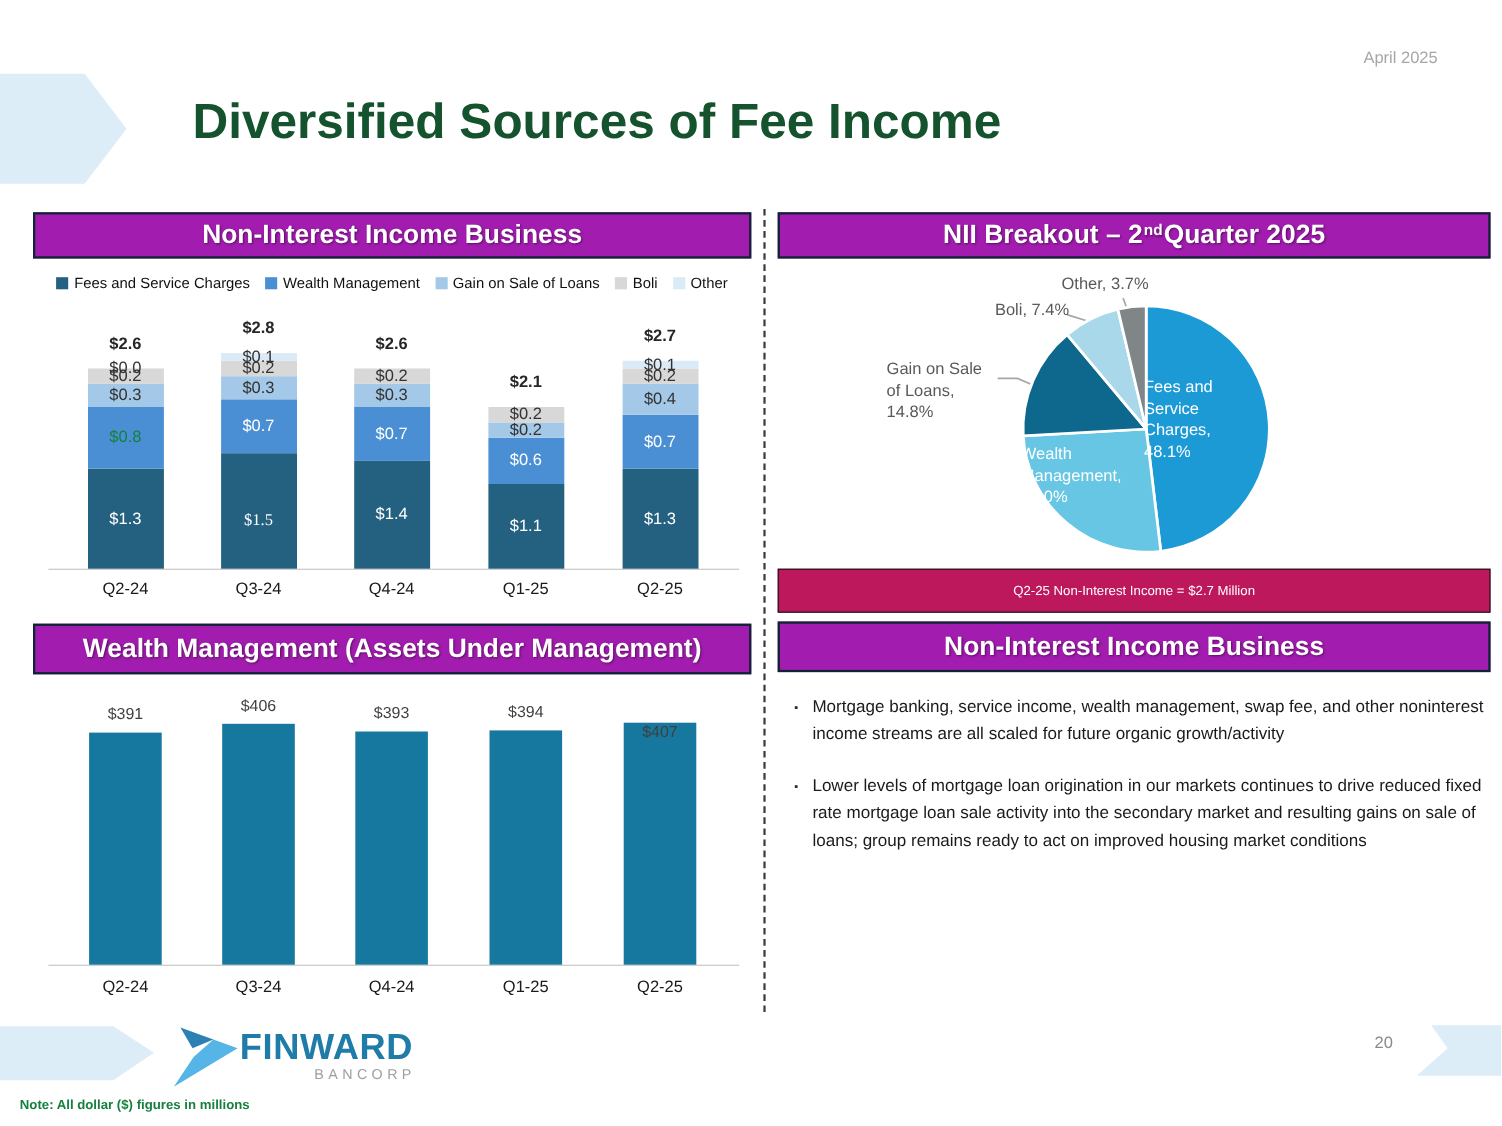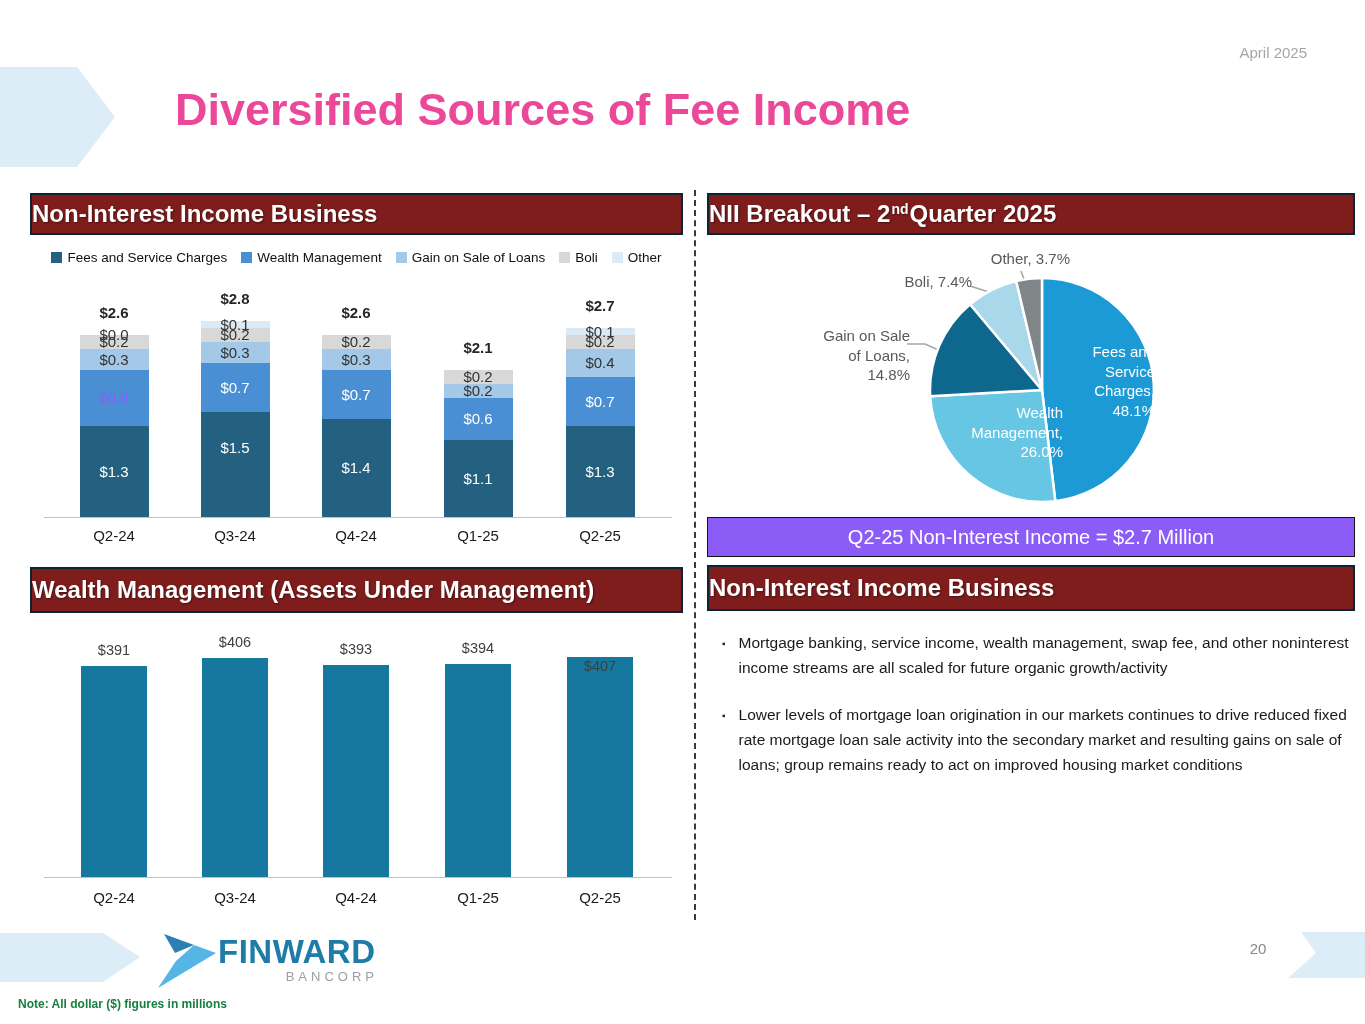--- a/index.html
+++ b/index.html
@@ -3,25 +3,25 @@
 <meta charset="utf-8">
 <style>
   * { margin:0; padding:0; box-sizing:border-box; }
   html,body { width:1365px; height:1024px; }
   body { font-family:"Liberation Sans", sans-serif; background:#ffffff; position:relative; overflow:hidden; }
   #slide { position:absolute; left:0; top:0; width:1365px; height:1024px; background:#fff; }
 
   .bgsvg { position:absolute; left:0; top:0; width:1365px; height:1024px; z-index:0; }
 
   .date { position:absolute; top:44px; right:58px; font-size:15px; color:#a6a6a6; z-index:2; }
-  .title { position:absolute; left:175px; top:84px; font-size:45px; font-weight:bold; color:#ec4899; z-index:2; }
-
-  .hdr { position:absolute; background:#7f1d1d; border:2px solid #0c2433; color:#ffffff; font-weight:bold;
+  .title { position:absolute; left:175px; top:84px; font-size:45px; font-weight:bold; color:#14532d; z-index:2; }
+
+  .hdr { position:absolute; background:#a21caf; border:2px solid #0c2433; color:#ffffff; font-weight:bold;
          font-size:24px; text-align:center; text-shadow:1px 1px 2px rgba(0,0,0,.45);
-         display:flex; align-items:center; z-index:2; }
+         display:flex; align-items:center; justify-content:center; z-index:2; }
   .hdr .sup { font-size:14px; vertical-align:super; line-height:1; margin:-10px 1px 0 1px; }
 
   .hdr-left1  { left:30px;  top:193px; width:653px; height:42px; }
   .hdr-right1 { left:707px; top:193px; width:648px; height:42px; }
   .hdr-left2  { left:30px;  top:567px; width:653px; height:46px; }
   .hdr-right2 { left:707px; top:565px; width:648px; height:46px; }
 
   .divider { position:absolute; left:694px; top:190px; height:730px; width:0; border-left:2px dashed #3a3a3a; z-index:1; }
 
   .legend { position:absolute; left:30px; top:250px; width:653px; display:flex; justify-content:center;
@@ -33,31 +33,31 @@
   #nii-stacked-chart { left:30px; top:285px; width:653px; height:275px; }
   #aum-chart { left:30px; top:625px; width:653px; height:295px; }
   .axis { position:absolute; left:14px; width:628px; height:1px; background:#c2c2c2; }
   .seg { position:absolute; }
   .seglbl { position:absolute; width:80px; height:18px; line-height:18px; text-align:center; font-size:15px; }
   .total { position:absolute; width:80px; text-align:center; font-weight:bold; font-size:15px; color:#262626; }
   .xlbl  { position:absolute; width:90px; text-align:center; font-size:15px; color:#1a1a1a; }
   .vlbl  { position:absolute; width:80px; text-align:center; font-size:14.5px; color:#3f3f3f; }
 
   #nii-pie-svg { position:absolute; left:707px; top:245px; width:648px; height:270px; z-index:2; }
-  .pielbl { position:absolute; font-size:15px; line-height:1.3; text-align:right; white-space:pre-line; z-index:3; }
+  .pielbl { position:absolute; font-size:15px; line-height:1.3; text-align:left; white-space:pre-line; z-index:3; }
   .pielbl.inner { color:#ffffff; }
   .pielbl.outer { color:#595959; }
   #pie-label-fees   { left:1040px; top:342px; width:115px; }
   #pie-label-wealth { left:928px;  top:403px; width:135px; }
   #pie-label-gain   { left:806px;  top:326px; width:104px; }
   #pie-label-boli   { left:872px;  top:272px; width:100px; text-align:right; }
   #pie-label-other  { left:965px;  top:249px; width:105px; }
 
-  .caption-bar { position:absolute; left:707px; top:517px; width:648px; height:40px; background:#8b5cf6;
-                 border:1px solid #141414; color:#ffffff; font-size:20px;
+  .caption-bar { position:absolute; left:707px; top:517px; width:648px; height:40px; background:#be185d;
+                 border:1px solid #141414; color:#ffffff; font-size:12px;
                  display:flex; align-items:center; justify-content:center; z-index:2; }
 
   .bullets { position:absolute; left:722px; top:630px; width:628px; z-index:2; }
   .bullet { display:flex; gap:13px; margin-bottom:22px; font-size:15.5px; line-height:1.62; color:#1a1a1a; }
   .bullet .marker { font-size:10px; padding-top:6px; color:#262626; }
 
   .logo-arrow { position:absolute; left:150px; top:926px; z-index:3; }
   .logo-name { position:absolute; left:218px; top:933px; width:162px; font-size:33px; font-weight:bold;
                color:#1f7ca9; letter-spacing:.5px; z-index:3; }
   .logo-sub { position:absolute; left:218px; top:969px; width:160px; text-align:right; font-size:13px;
@@ -116,30 +116,30 @@
       <span class="lgitem">
         <span class="lgsw" style="background: rgb(218, 234, 246);"></span>
         <span>Other</span>
       </span>
     </div>
   <div class="chart" id="nii-stacked-chart">
     <div class="axis" style="top:232px;"></div>
   <div class="seg" style="left: 49.5px; top: 141px; width: 69px; height: 91px; background: rgb(36, 96, 127);"></div>
       <div class="seglbl" style="left: 44px; top: 177.5px; color: rgb(255, 255, 255);">$1.3</div>
       <div class="seg" style="left: 49.5px; top: 85px; width: 69px; height: 56px; background: rgb(74, 143, 212);"></div>
-      <div class="seglbl" style="left: 44px; top: 104px; color: #8b5cf6;">$0.8</div>
+      <div class="seglbl" style="left: 44px; top: 104px; color: #15803d;">$0.8</div>
       <div class="seg" style="left: 49.5px; top: 64px; width: 69px; height: 21px; background: rgb(163, 200, 232);"></div>
       <div class="seglbl" style="left: 44px; top: 65.5px; color: rgb(51, 51, 51);">$0.3</div>
       <div class="seg" style="left: 49.5px; top: 50px; width: 69px; height: 14px; background: rgb(216, 216, 216);"></div>
       <div class="seglbl" style="left: 44px; top: 48px; color: rgb(51, 51, 51);">$0.2</div>
       <div class="seglbl" style="left: 44px; top: 41px; color: rgb(51, 51, 51);">$0.0</div>
       <div class="total" style="left: 44px; top: 19px;">$2.6</div>
       <div class="xlbl" style="left: 39px; top: 242px;">Q2-24</div>
       <div class="seg" style="left: 170.5px; top: 127px; width: 69px; height: 105px; background: rgb(36, 96, 127);"></div>
-      <div class="seglbl" style="left: 165px; top: 154px; color: rgb(255, 255, 255);">$1.5</div>
+      <div class="seglbl" style="left: 165px; top: 179px; color: rgb(255, 255, 255); font-family: Liberation Serif, serif;">$1.5</div>
       <div class="seg" style="left: 170.5px; top: 78px; width: 69px; height: 49px; background: rgb(74, 143, 212);"></div>
       <div class="seglbl" style="left: 165px; top: 93.5px; color: rgb(255, 255, 255);">$0.7</div>
       <div class="seg" style="left: 170.5px; top: 57px; width: 69px; height: 21px; background: rgb(163, 200, 232);"></div>
       <div class="seglbl" style="left: 165px; top: 58.5px; color: rgb(51, 51, 51);">$0.3</div>
       <div class="seg" style="left: 170.5px; top: 43px; width: 69px; height: 14px; background: rgb(216, 216, 216);"></div>
       <div class="seglbl" style="left: 165px; top: 41px; color: rgb(51, 51, 51);">$0.2</div>
       <div class="seg" style="left: 170.5px; top: 36px; width: 69px; height: 7px; background: rgb(218, 234, 246);"></div>
       <div class="seglbl" style="left: 165px; top: 30.5px; color: rgb(51, 51, 51);">$0.1</div>
       <div class="total" style="left: 165px; top: 5px;">$2.8</div>
       <div class="xlbl" style="left: 160px; top: 242px;">Q3-24</div>

